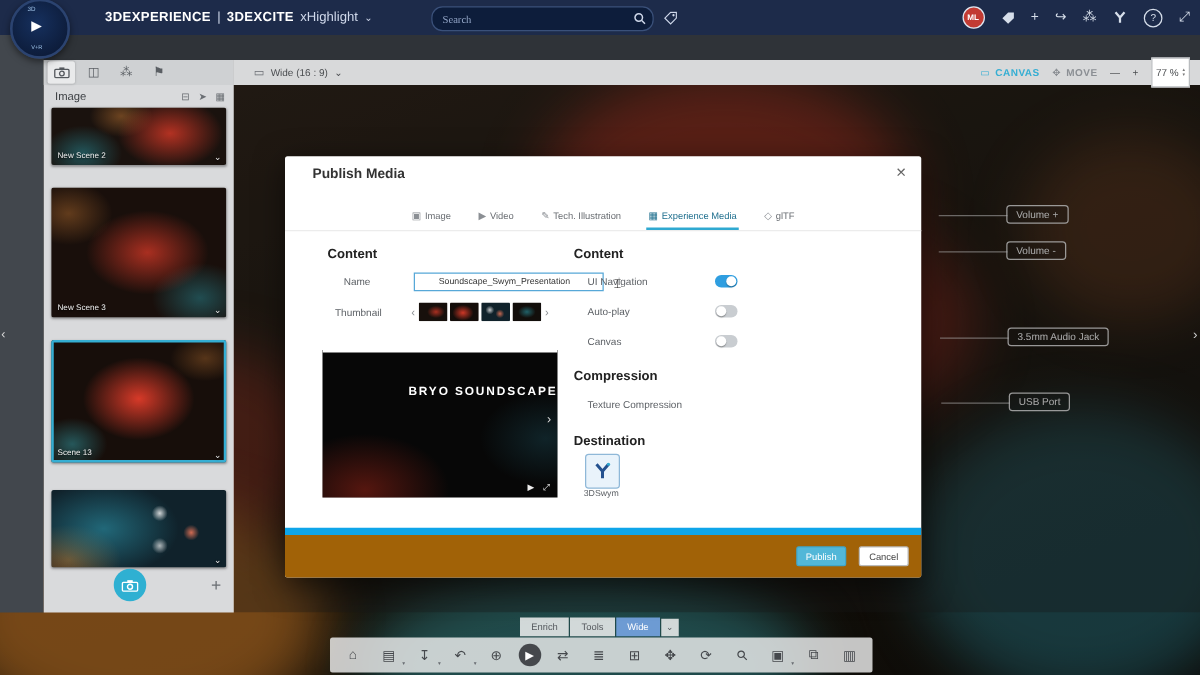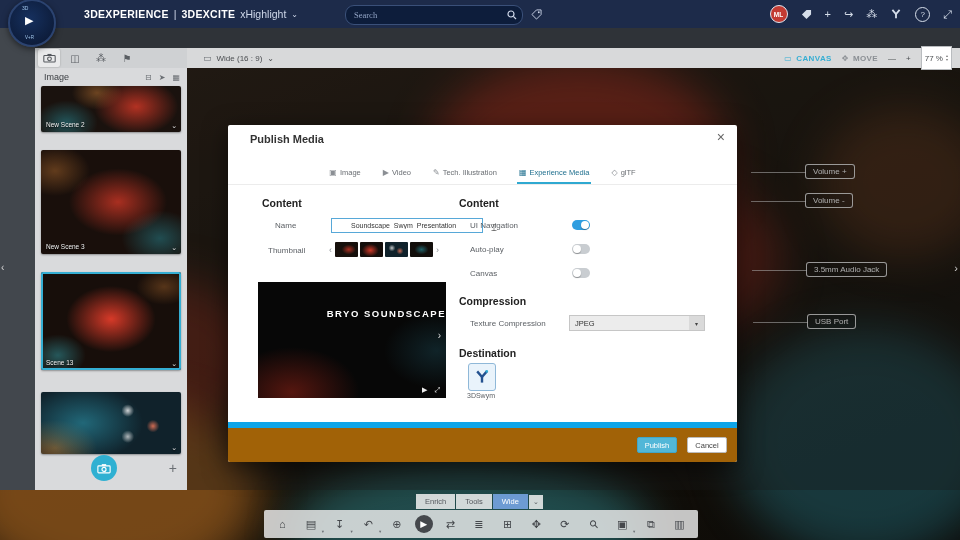--- a/index.html
+++ b/index.html
@@ -388,24 +388,20 @@
     <span class="set-row-label" style="top:96px">UI Navigation</span>
     <span class="toggle on" style="top:95px"></span>
     <span class="set-row-label" style="top:120px">Auto-play</span>
     <span class="toggle" style="top:119px"></span>
     <span class="set-row-label" style="top:144px">Canvas</span>
     <span class="toggle" style="top:143px"></span>
     <span class="ibeam">⌶</span>
 
     <span class="sec-h" style="left:231px;top:170px">Compression</span>
     <span class="f-label" style="left:242px;top:194px">Texture Compression</span>
-    <div class="dropdown">
-      <span class="dval">JPEG</span>
-      <span class="darr">▾</span>
-    </div>
 
     <span class="sec-h" style="left:231px;top:222px">Destination</span>
     <span class="dest-tile">
       <svg width="16" height="16" viewBox="0 0 20 20">
           <path d="M4 3 L10 10 L16 3" stroke="#24518f" stroke-width="3" fill="none"></path>
           <path d="M10 10 V17" stroke="#24518f" stroke-width="3"></path>
           <circle cx="16" cy="3" r="1.6" fill="#2fa9d1"></circle>
         </svg>
     </span>
     <span class="dest-label">3DSwym</span>

